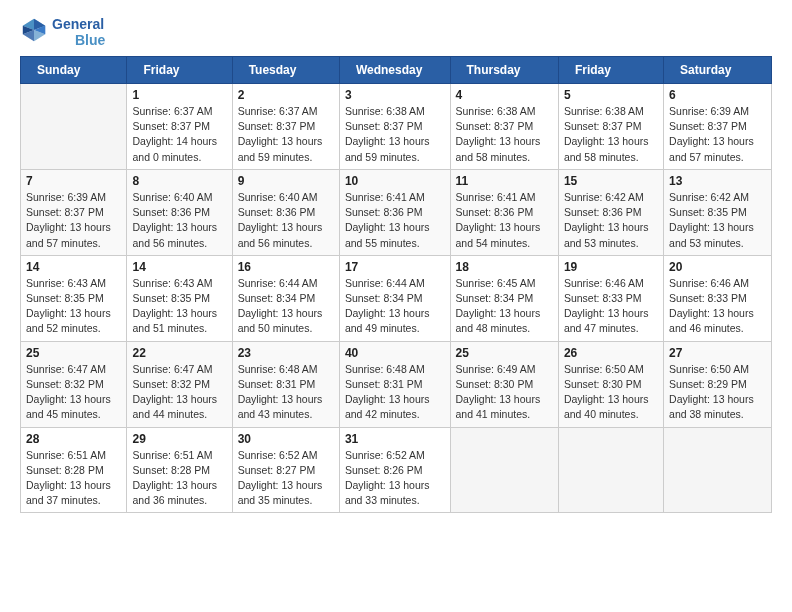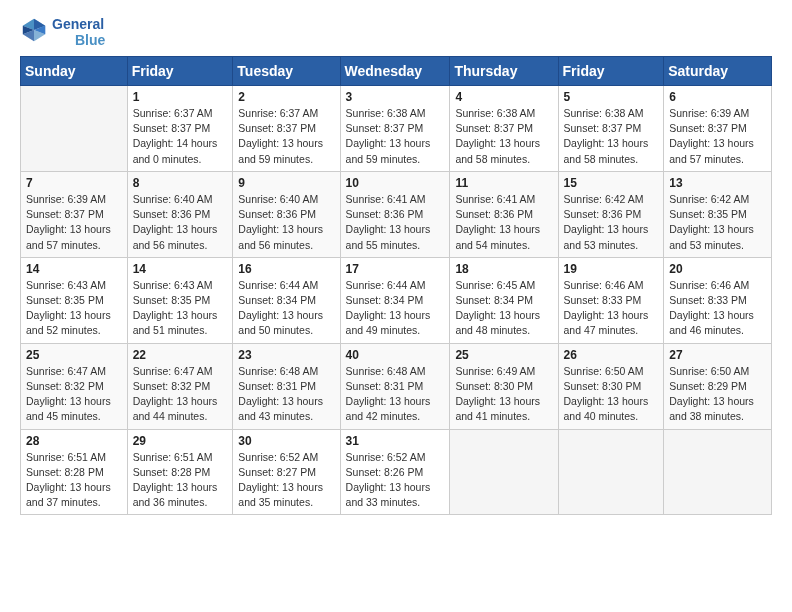--- a/index.html
+++ b/index.html
@@ -45,22 +45,22 @@
     .calendar {
       width: 100%;
       border-collapse: collapse;
       border: 1px solid #ccc;
       font-size: 11px;
     }
     .calendar thead tr th {
       background: #2a5fa5;
       color: #fff;
       font-weight: bold;
-      font-size: 14px;
-      padding: 6px 4px;
+      font-size: 12px;
+      padding: 6px 16px;
       text-align: left;
       border: 1px solid #1e4a8a;
     }
     .calendar tbody tr td {
       border: 1px solid #ccc;
       padding: 4px 5px;
       vertical-align: top;
       background: #fff;
       height: 80px;
       width: 113px;

